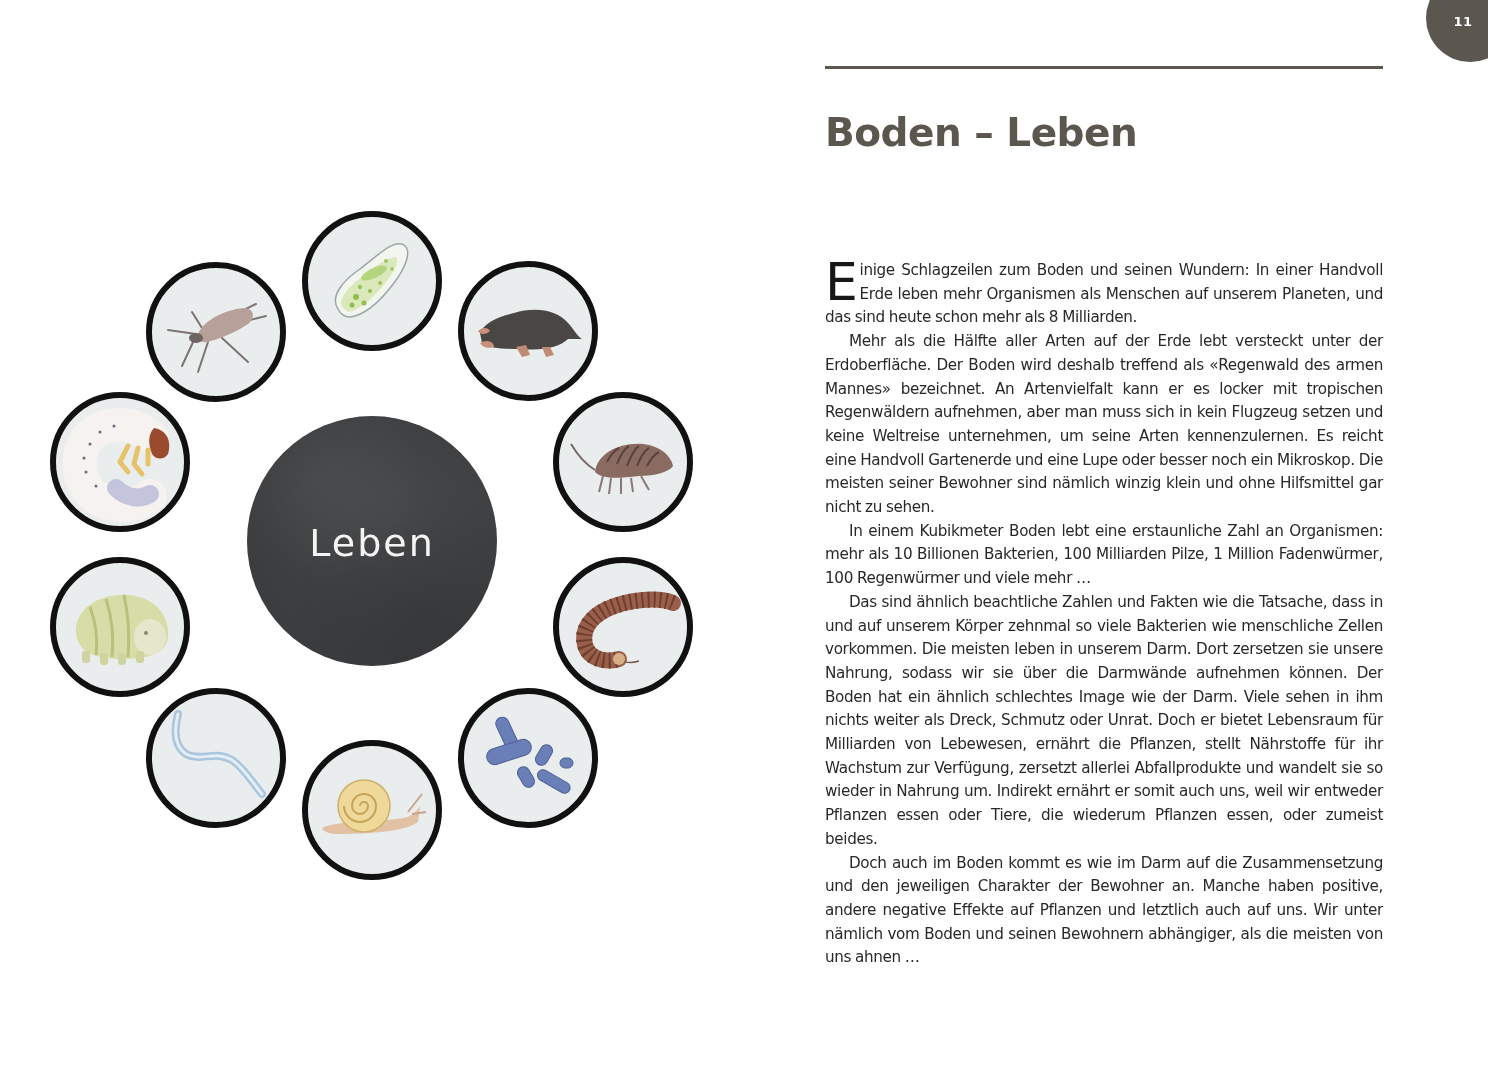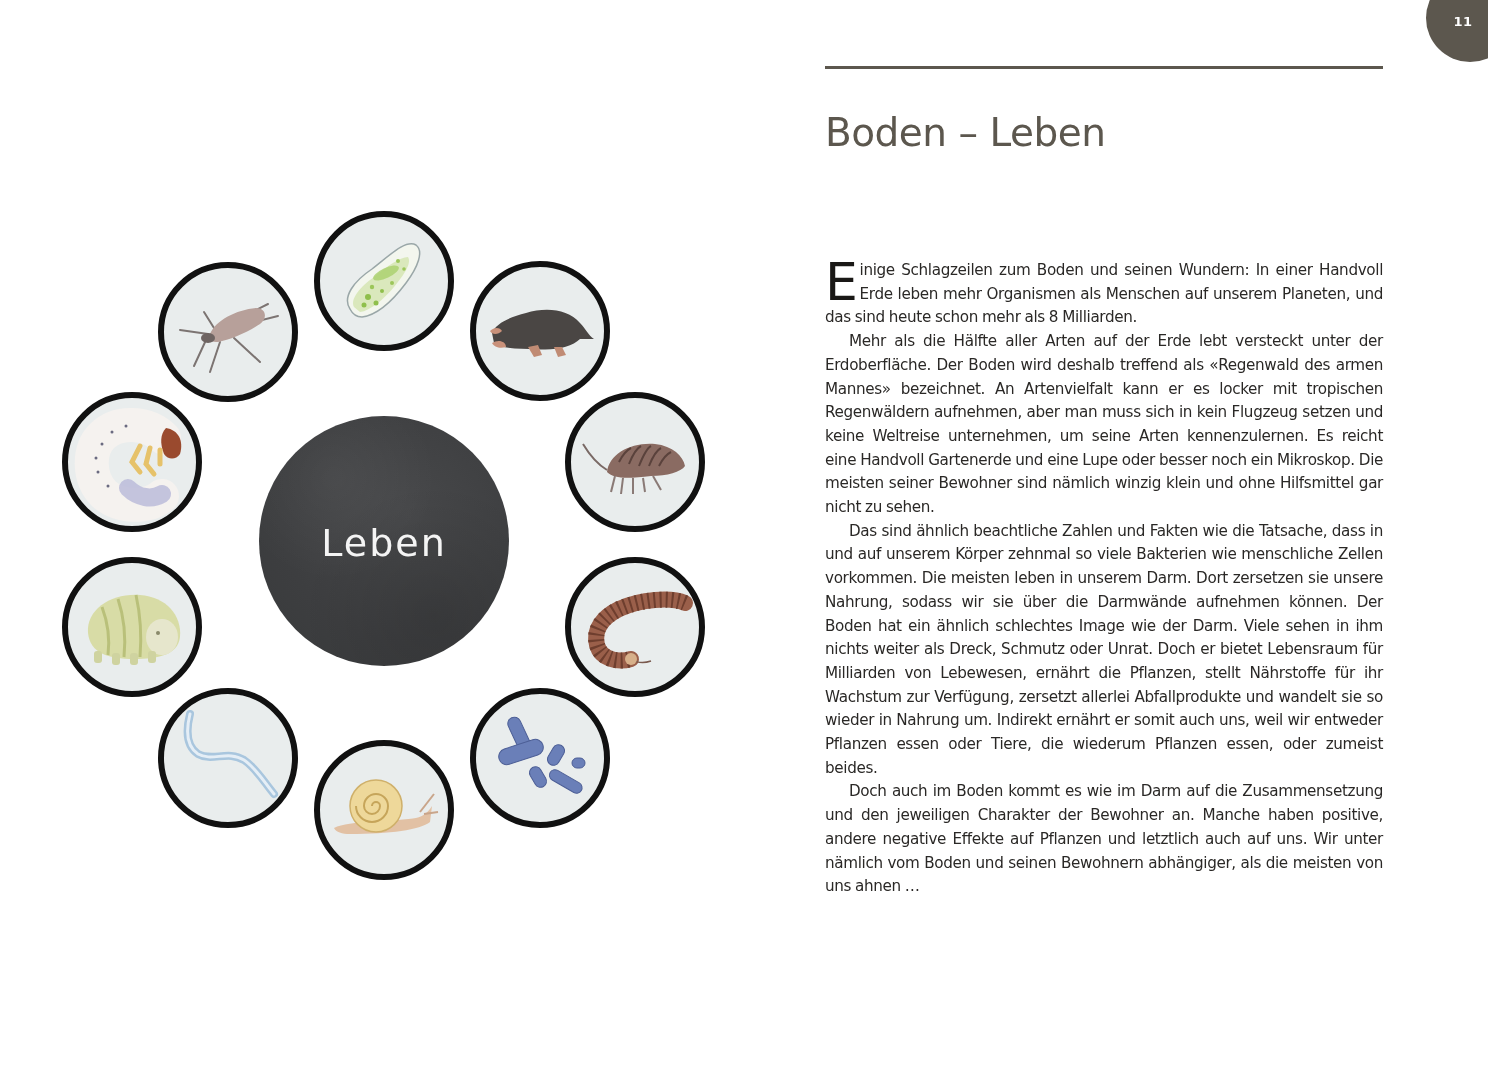--- a/index.html
+++ b/index.html
@@ -39,21 +39,20 @@
     letter-spacing: 0.5px;
   }
 
   
   .diagram {
     position: absolute;
     left: 0;
     top: 0;
     width: 744px;
     height: 1080px;
-    margin-left: 12px;
   }
   .center-circle {
     position: absolute;
     left: 247px;
     top: 416px;
     width: 250px;
     height: 250px;
     border-radius: 50%;
     background:
       radial-gradient(circle at 30% 25%, rgba(255,255,255,0.05) 0, rgba(255,255,255,0) 40%),
@@ -94,21 +93,21 @@
     width: 558px;
     height: 3px;
     background: #5c574e;
   }
   .title {
     position: absolute;
     left: 825px;
     top: 110px;
     margin: 0;
     font-family: "DejaVu Sans", sans-serif;
-    font-weight: normal;
+    font-weight: bold;
     font-size: 39px;
     color: #5c574e;
     letter-spacing: -0.5px;
   }
   .body-text {
     position: absolute;
     left: 825px;
     top: 259px;
     width: 558px;
     font-family: "DejaVu Sans", sans-serif;
@@ -292,15 +291,16 @@
   </div>
 </div>
 
 <div class="rule"></div>
 
 <h1 class="title">Boden – Leben</h1>
 
 <div class="body-text">
   <p class="first"><span class="dropcap">E</span><span>inige Schlagzeilen zum Boden und seinen Wundern: In einer Handvoll Erde leben mehr Organismen als Menschen auf unserem Planeten, und das sind heute schon mehr als 8 Milliarden.</span></p>
   <p>Mehr als die Hälfte aller Arten auf der Erde lebt versteckt unter der Erdoberfläche. Der Boden wird deshalb treffend als «Regenwald des armen Mannes» bezeichnet. An Artenvielfalt kann er es locker mit tropischen Regenwäldern aufnehmen, aber man muss sich in kein Flugzeug setzen und keine Weltreise unternehmen, um seine Arten kennenzulernen. Es reicht eine Handvoll Gartenerde und eine Lupe oder besser noch ein Mikroskop. Die meisten seiner Bewohner sind nämlich winzig klein und ohne Hilfsmittel gar nicht zu sehen.</p>
+  <p>In einem Kubikmeter Boden lebt eine erstaunliche Zahl an Organismen: mehr als 10 Billionen Bakterien, 100 Milliarden Pilze, 1 Million Fadenwürmer, 100 Regenwürmer und viele mehr …</p>
   <p>Das sind ähnlich beachtliche Zahlen und Fakten wie die Tatsache, dass in und auf unserem Körper zehnmal so viele Bakterien wie menschliche Zellen vorkommen. Die meisten leben in unserem Darm. Dort zersetzen sie unsere Nahrung, sodass wir sie über die Darmwände aufnehmen können. Der Boden hat ein ähnlich schlechtes Image wie der Darm. Viele sehen in ihm nichts weiter als Dreck, Schmutz oder Unrat. Doch er bietet Lebensraum für Milliarden von Lebewesen, ernährt die Pflanzen, stellt Nährstoffe für ihr Wachstum zur Verfügung, zersetzt allerlei Abfallprodukte und wandelt sie so wieder in Nahrung um. Indirekt ernährt er somit auch uns, weil wir entweder Pflanzen essen oder Tiere, die wiederum Pflanzen essen, oder zumeist beides.</p>
   <p>Doch auch im Boden kommt es wie im Darm auf die Zusammensetzung und den jeweiligen Charakter der Bewohner an. Manche haben positive, andere negative Effekte auf Pflanzen und letztlich auch auf uns. Wir unter nämlich vom Boden und seinen Bewohnern abhängiger, als die meisten von uns ahnen …</p>
 </div>
 
 </body></html>

